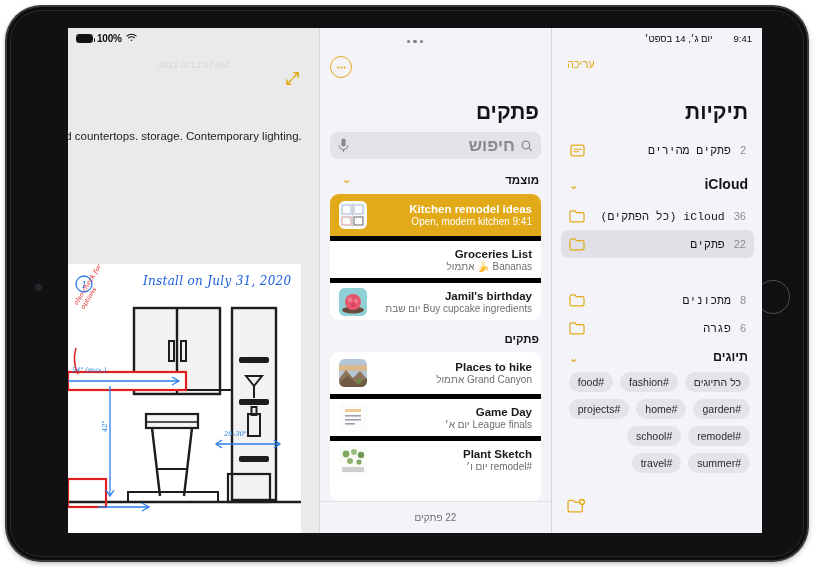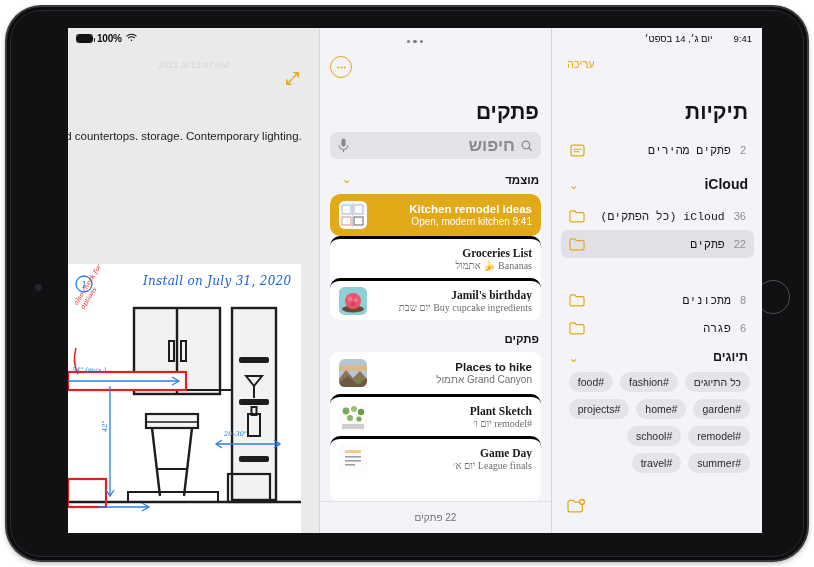--- a/index.html
+++ b/index.html
@@ -95,23 +95,23 @@
   .searchbar .ph { font-size: 17px; color: #8a8a90; font-weight: bold; }
   .mic { position: absolute; left: 8px; top: 6px; color: #8a8a90; }
   .sec-hdr {
     position: absolute; left: 10px; right: 12px; font-size: 11.5px; font-weight: 700;
     color: #141416; direction: rtl; text-align: right;
   }
   .chev { position: absolute; left: 12px; color: #e2a919; font-size: 11px; line-height: 1; }
   .card { position: absolute; left: 10px; right: 10px; background: #fff; border-radius: 9px; overflow: hidden; }
   .row {
     display: flex; flex-direction: row-reverse; align-items: center;
-    height: 42px; padding: 0 9px; gap: 8px; direction: rtl; border-radius: 10px;
-  }
-  .row + .row { border-top: 3px solid #000000; font-family: Liberation Serif, serif; }
+    height: 42px; padding: 0 9px; gap: 8px; direction: rtl;
+  }
+  .row + .row { border-top: 5px solid #000000; }
   .row.sel { background: #e2a919; border-top-color: #e2a919; }
   .row-txt { flex: 1; min-width: 0; text-align: right; }
   .row-title { font-size: 11.5px; font-weight: 700; color: #1a1a1c; white-space: nowrap; overflow: hidden; text-overflow: ellipsis; }
   .row-sub { font-size: 10px; color: #6d6d73; white-space: nowrap; overflow: hidden; text-overflow: ellipsis; margin-top: 1px; }
   .row.sel .row-title, .row.sel .row-sub { color: #fff; }
   .thumb { width: 28px; height: 28px; border-radius: 6px; flex: 0 0 28px; background: #ddd; overflow: hidden; }
   .thumb.empty { background: transparent; }
   .list-footer {
     position: absolute; left: 0; right: 0; bottom: 0; height: 32px;
     background: #f4f3f8; border-top: 1px solid #e1e0e6;
@@ -315,48 +315,48 @@
           </div>
           <div class="row-txt">
             <div class="row-title">Places to hike</div>
             <div class="row-sub">Grand Canyon אתמול</div>
           </div>
         </div>
 
         <div class="row">
           <div class="thumb">
             <svg width="28" height="28" viewBox="0 0 28 28">
+              <rect width="28" height="28" fill="#fcfcfc"></rect>
+              <rect x="6" y="5" width="16" height="3" fill="#e0a23a" opacity=".55"></rect>
+              <rect x="6" y="11" width="16" height="1.6" fill="#9aa0a6"></rect>
+              <rect x="6" y="15" width="16" height="1.6" fill="#9aa0a6"></rect>
+              <rect x="6" y="19" width="10" height="1.6" fill="#9aa0a6"></rect>
+            </svg>
+          </div>
+          <div class="row-txt">
+            <div class="row-title">Game Day</div>
+            <div class="row-sub">League finals יום א׳</div>
+          </div>
+        </div>
+
+        <div class="row">
+          <div class="thumb">
+            <svg width="28" height="28" viewBox="0 0 28 28">
               <rect width="28" height="28" fill="#fbfbf8"></rect>
               <circle cx="7" cy="8" r="3.4" fill="#7fa85f"></circle>
               <circle cx="15" cy="6" r="3" fill="#9dbf7c"></circle>
               <circle cx="22" cy="9" r="3.2" fill="#6e9a52"></circle>
               <circle cx="11" cy="15" r="3" fill="#8fb26d"></circle>
               <circle cx="20" cy="16" r="2.6" fill="#7fa85f"></circle>
               <rect x="3" y="21" width="22" height="5" fill="#cfcfcf"></rect>
             </svg>
           </div>
           <div class="row-txt">
             <div class="row-title">Plant Sketch</div>
             <div class="row-sub">#remodel יום ו׳</div>
-          </div>
-        </div>
-
-        <div class="row">
-          <div class="thumb">
-            <svg width="28" height="28" viewBox="0 0 28 28">
-              <rect width="28" height="28" fill="#fcfcfc"></rect>
-              <rect x="6" y="5" width="16" height="3" fill="#e0a23a" opacity=".55"></rect>
-              <rect x="6" y="11" width="16" height="1.6" fill="#9aa0a6"></rect>
-              <rect x="6" y="15" width="16" height="1.6" fill="#9aa0a6"></rect>
-              <rect x="6" y="19" width="10" height="1.6" fill="#9aa0a6"></rect>
-            </svg>
-          </div>
-          <div class="row-txt">
-            <div class="row-title">Game Day</div>
-            <div class="row-sub">League finals יום א׳</div>
           </div>
         </div>
 
       </div>
 
       <div class="list-footer">22 פתקים</div>
     </div>
 
     <div class="col" id="col-folder">
       <div class="edit-link">עריכה</div>

